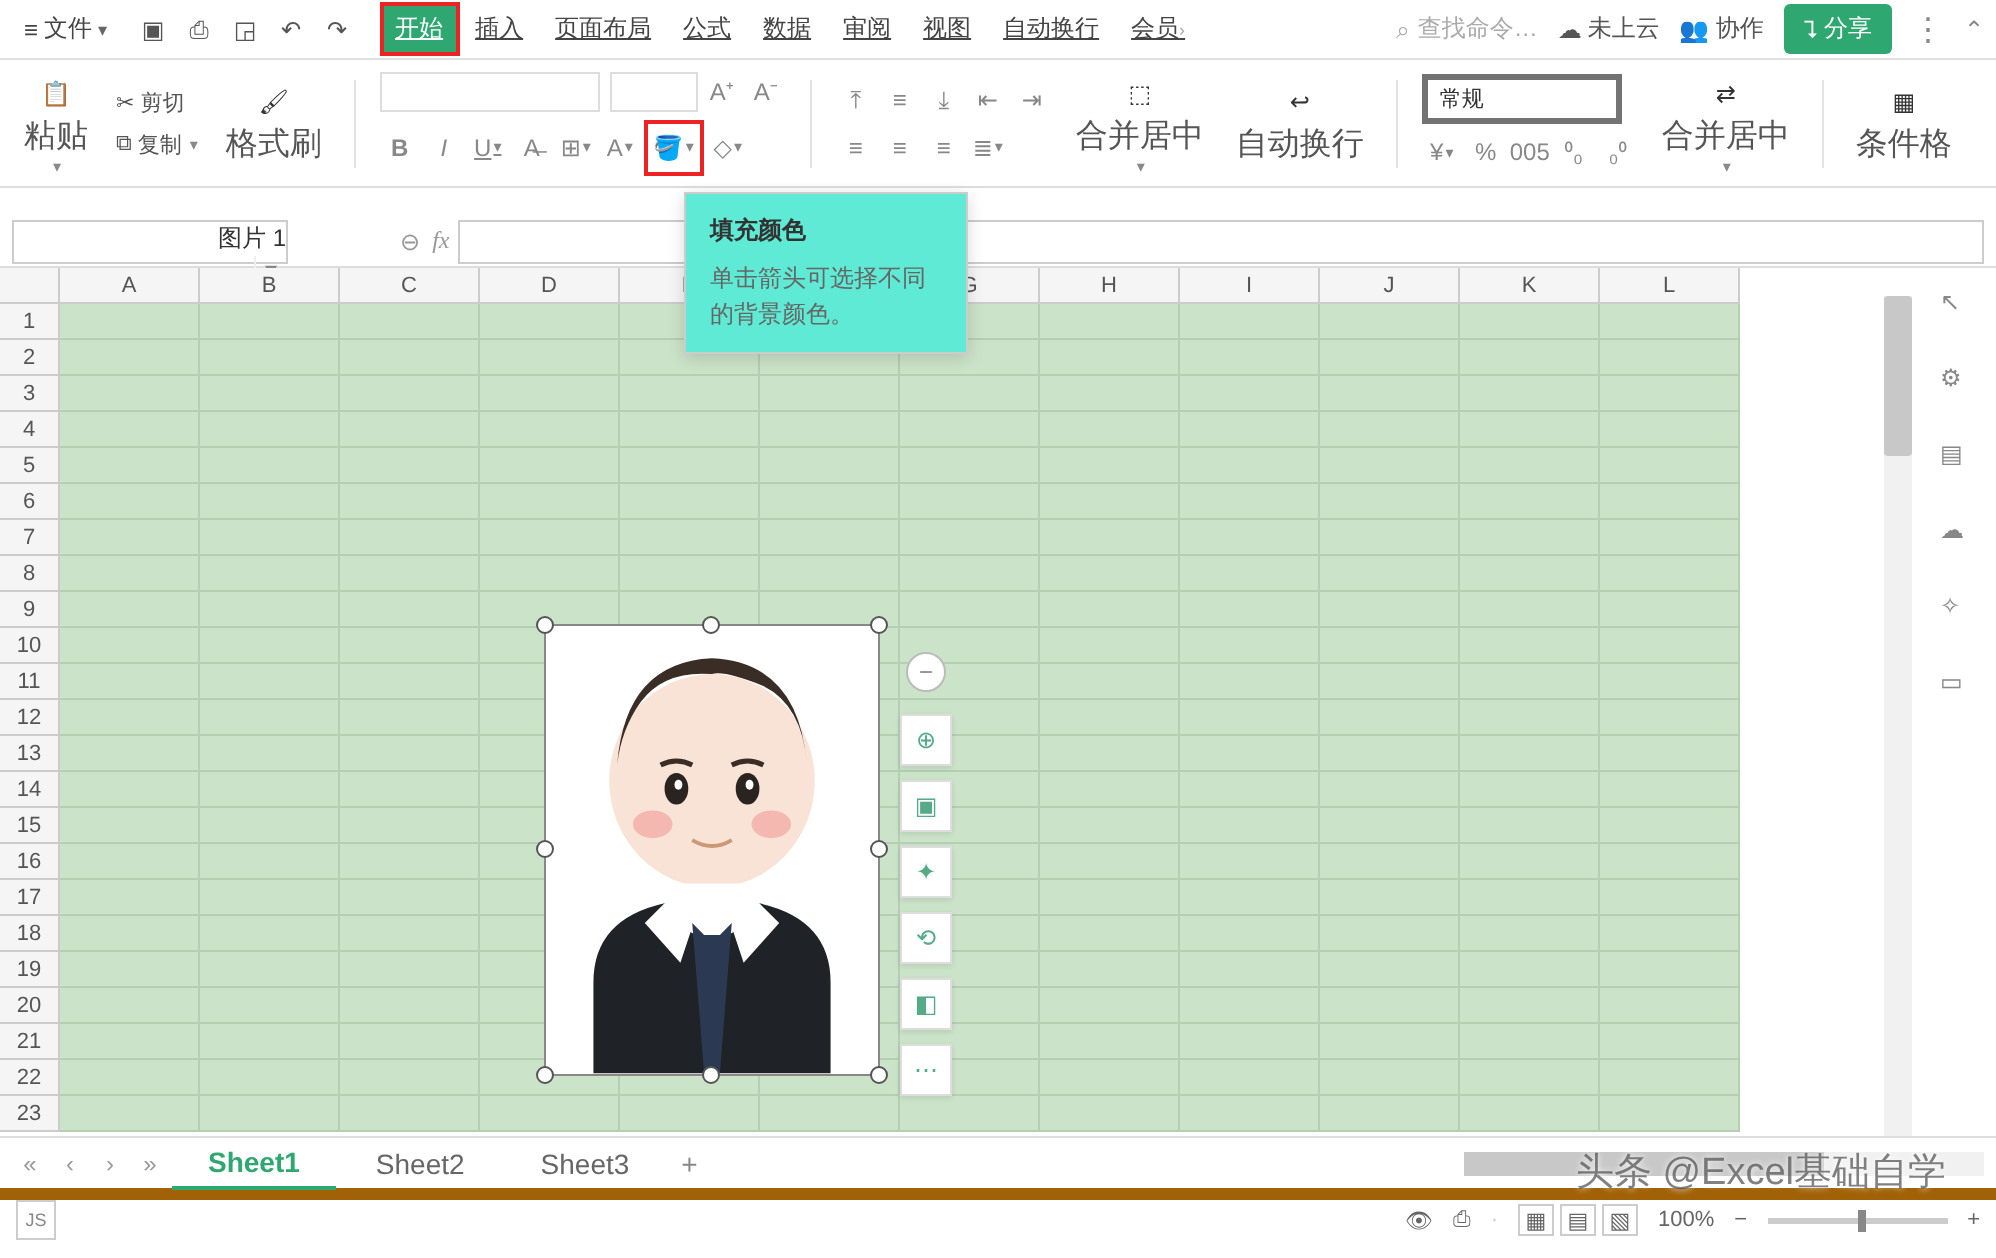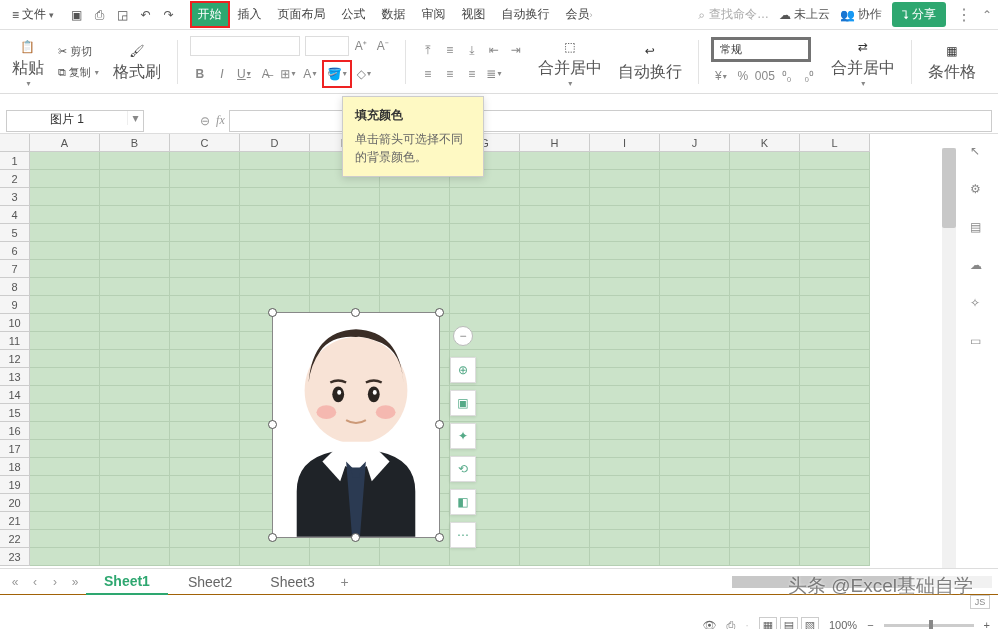--- a/index.html
+++ b/index.html
@@ -4,21 +4,21 @@
 <style>
 * { box-sizing: border-box; margin: 0; padding: 0; font-family: "Microsoft YaHei", Arial, sans-serif; }
 body { width: 998px; height: 629px; background: #fff; overflow: hidden; position: relative; font-size: 12px; color: #333; }
 .menu-bar { height: 30px; display: flex; align-items: center; padding: 0 6px; border-bottom: 1px solid #e0e0e0; gap: 2px; }
 .menu-btn { display: flex; align-items: center; gap: 3px; padding: 3px 6px; cursor: pointer; font-size: 12px; color: #444; }
 .menu-btn.dropdown::after { content: "▾"; font-size: 9px; color: #666; }
 .ico { width: 15px; height: 15px; display: inline-flex; align-items: center; justify-content: center; }
 .qat { display: flex; gap: 5px; margin-left: 6px; }
 .qat .ico { width: 18px; height: 18px; color: #555; cursor: pointer; }
 .tabs { display: flex; gap: 0; margin-left: 10px; }
-.tab { padding: 5px 8px; font-size: 12px; color: #444; cursor: pointer; }
+.tab { padding: 5px 8px; font-size: 12px; color: #444; cursor: pointer; text-decoration: underline; }
 .tab.active { background: #2ea770; color: #fff; }
 .tab.highlighted { border: 2px solid #e22; padding: 3px 6px; }
 .menu-right { margin-left: auto; display: flex; align-items: center; gap: 10px; }
 .search-cmd { display: flex; align-items: center; gap: 4px; color: #aaa; font-size: 12px; }
 .cloud-btn { display: flex; align-items: center; gap: 3px; color: #555; }
 .share-btn { background: #2ea770; color: #fff; padding: 4px 10px; border-radius: 3px; display: flex; align-items: center; gap: 3px; }
 .vdots { font-size: 16px; color: #888; cursor: pointer; }
 .chev-up { font-size: 12px; color: #888; cursor: pointer; }
 
 .ribbon { height: 64px; display: flex; align-items: center; padding: 4px 8px; border-bottom: 1px solid #ddd; gap: 8px; position: relative; }
@@ -26,26 +26,26 @@
 .rib-big .ico { width: 22px; height: 22px; }
 .rib-big-label { font-size: 16px; color: #555; text-align: right; }
 .rib-stack { display: flex; flex-direction: column; gap: 4px; }
 .rib-small { display: flex; align-items: center; gap: 3px; font-size: 11px; color: #555; cursor: pointer; padding: 1px 2px; }
 .rib-row { display: flex; gap: 2px; align-items: center; }
 .rib-ico { width: 20px; height: 20px; display: inline-flex; align-items: center; justify-content: center; cursor: pointer; color: #888; }
 .rib-sep { width: 1px; height: 44px; background: #e3e3e3; margin: 0 4px; }
 .dd::after { content: "▾"; font-size: 8px; color: #888; margin-left: 1px; }
 .fill-btn { border: 2px solid #e22; padding: 2px 3px; display: flex; align-items: center; }
 
-.tooltip { position: absolute; left: 342px; top: 96px; width: 142px; background: #fef9c3; border: 1px solid #ccc; box-shadow: 0 2px 8px rgba(0,0,0,.15); padding: 10px 12px; font-size: 12px; z-index: 50; }
+.tooltip { position: absolute; left: 342px; top: 96px; width: 142px; background: #5eead4; border: 1px solid #ccc; box-shadow: 0 2px 8px rgba(0,0,0,.15); padding: 10px 12px; font-size: 12px; z-index: 50; }
 .tooltip-title { font-weight: 600; margin-bottom: 6px; }
 .tooltip-body { color: #666; line-height: 1.5; }
 
 .formula-bar { height: 26px; display: flex; align-items: center; border-bottom: 1px solid #ddd; margin-top: 14px; }
-.name-box { width: 138px; height: 22px; border: 1px solid #ccc; margin-left: 6px; display: flex; align-items: flex-start; }
+.name-box { width: 138px; height: 22px; border: 1px solid #ccc; margin-left: 6px; display: flex; align-items: flex-end; flex-direction: column; }
 .name-box-val { flex: 1; text-align: center; font-size: 12px; }
 .name-box-dd { width: 16px; text-align: center; color: #888; cursor: pointer; border-left: 1px solid #eee; }
 .fb-tools { display: flex; align-items: center; gap: 6px; margin-left: 56px; color: #999; }
 .fx { font-style: italic; font-family: serif; }
 .formula-input { flex: 1; height: 22px; border: 1px solid #ccc; margin: 0 6px 0 4px; }
 
 .grid-wrap { position: relative; height: 434px; overflow: hidden; }
 .corner { position: absolute; left: 0; top: 0; width: 30px; height: 18px; background: #f5f5f5; border-right: 1px solid #ccc; border-bottom: 1px solid #ccc; }
 .col-headers { position: absolute; left: 30px; top: 0; height: 18px; display: flex; }
 .col-h { width: 70px; height: 18px; background: #f5f5f5; border-right: 1px solid #ccc; border-bottom: 1px solid #ccc; text-align: center; font-size: 11px; color: #555; line-height: 18px; }
@@ -69,21 +69,21 @@
 .float-btn.minus { border-radius: 50%; width: 20px; height: 20px; color: #888; box-shadow: none; border: 1px solid #bbb; margin-left: 3px; margin-bottom: 4px; }
 
 .sheet-tabs { height: 26px; display: flex; align-items: center; border-top: 1px solid #ddd; padding: 0 6px; gap: 2px; }
 .st-nav { width: 18px; height: 18px; display: flex; align-items: center; justify-content: center; color: #999; cursor: pointer; }
 .sheet-tab { padding: 4px 18px; font-size: 14px; cursor: pointer; color: #666; }
 .sheet-tab.active { color: #2ea770; border-bottom: 2px solid #2ea770; font-weight: 600; }
 .add-sheet { width: 20px; height: 20px; display: flex; align-items: center; justify-content: center; color: #888; cursor: pointer; font-size: 14px; }
 .hscroll { margin-left: auto; width: 260px; height: 12px; background: #f1f1f1; position: relative; }
 .hscroll-thumb { position: absolute; left: 0; width: 180px; height: 100%; background: #c8c8c8; }
 
-.status-bar { height: 26px; display: flex; align-items: flex-end; border-top: 1px solid #a16207; padding: 0 8px; gap: 8px; font-size: 11px; color: #666; flex-direction: column; }
+.status-bar { height: 26px; display: flex; align-items: center; border-top: 6px solid #a16207; padding: 0 8px; gap: 8px; font-size: 11px; color: #666; }
 .sb-right { margin-left: auto; display: flex; align-items: center; gap: 10px; }
 .zoom-track { width: 90px; height: 3px; background: #ccc; position: relative; }
 .zoom-thumb { position: absolute; left: 45px; top: -4px; width: 4px; height: 11px; background: #888; }
 .view-btns { display: flex; gap: 3px; }
 .view-btn { width: 18px; height: 16px; border: 1px solid #ccc; cursor: pointer; display: flex; align-items: center; justify-content: center; }
 
 .side-panel { position: absolute; right: 0; top: 140px; width: 36px; display: flex; flex-direction: column; gap: 18px; align-items: center; padding-top: 4px; }
 .side-ico { width: 20px; height: 20px; color: #888; cursor: pointer; }
 
 .watermark { position: absolute; right: 25px; bottom: 30px; font-size: 19px; color: rgba(80,80,80,.72); font-weight: 500; z-index: 60; text-shadow: 0 0 3px #fff; }

